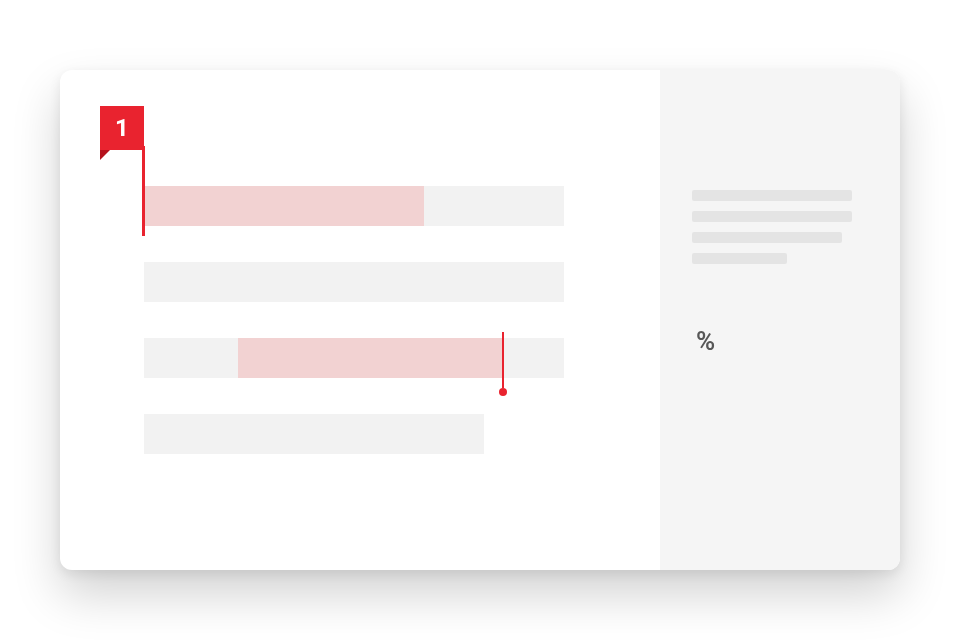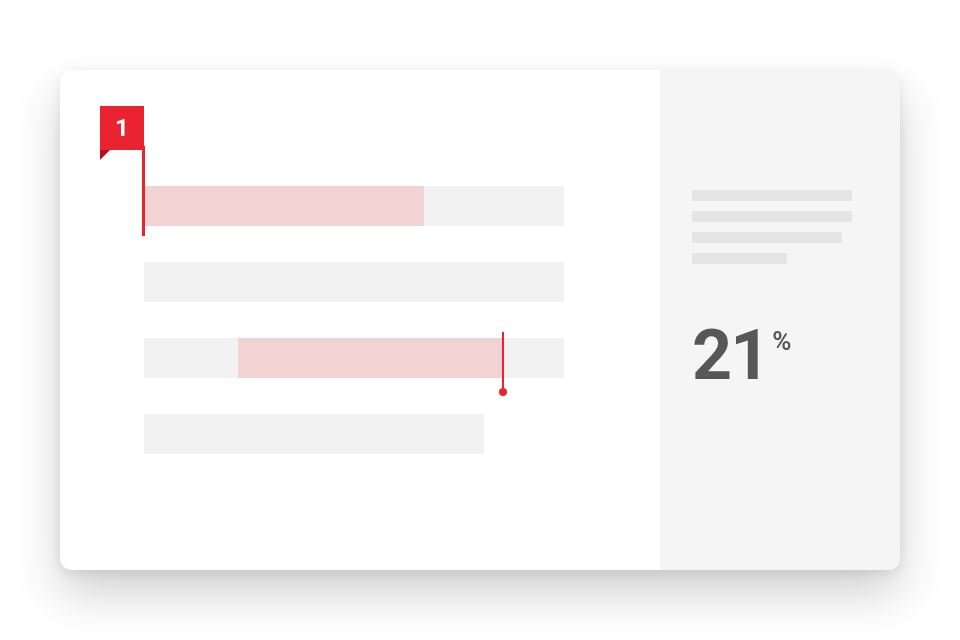--- a/index.html
+++ b/index.html
@@ -190,18 +190,17 @@
   </div>
 
   <div class="side-pane">
     <div class="side-placeholder">
       <div class="ph-line ph1"></div>
       <div class="ph-line ph2"></div>
       <div class="ph-line ph3"></div>
       <div class="ph-line ph4"></div>
     </div>
     <div class="percent-block">
-      <span class="percent-num">21</span>
       <span class="percent-sym">%</span>
     </div>
   </div>
 
 </div>
 
 </body></html>

